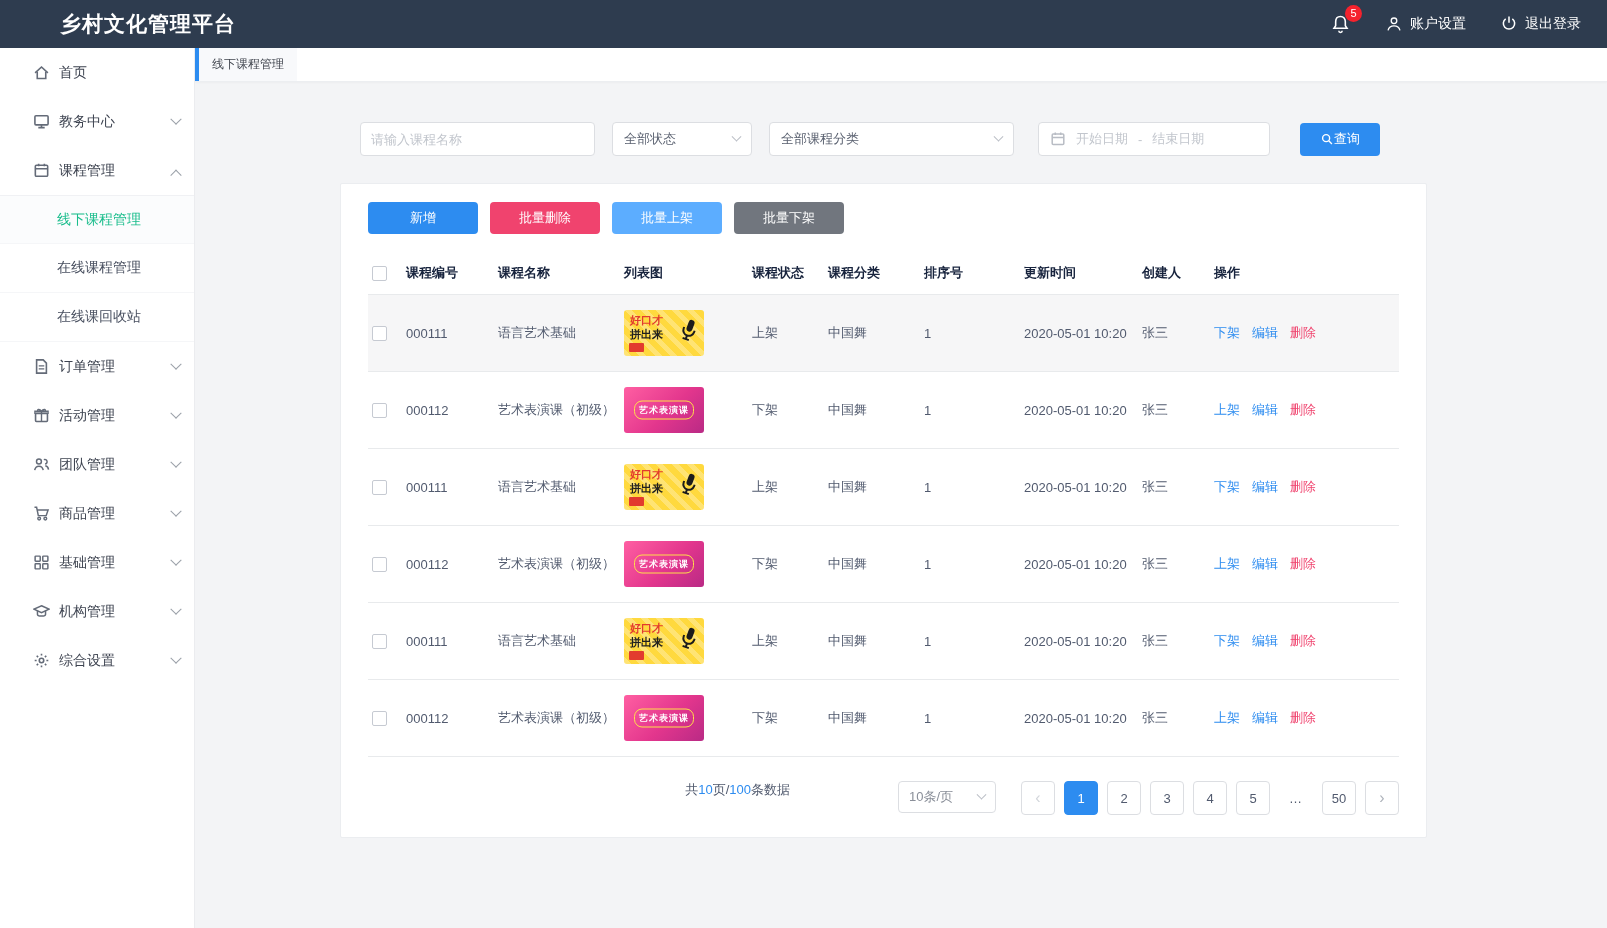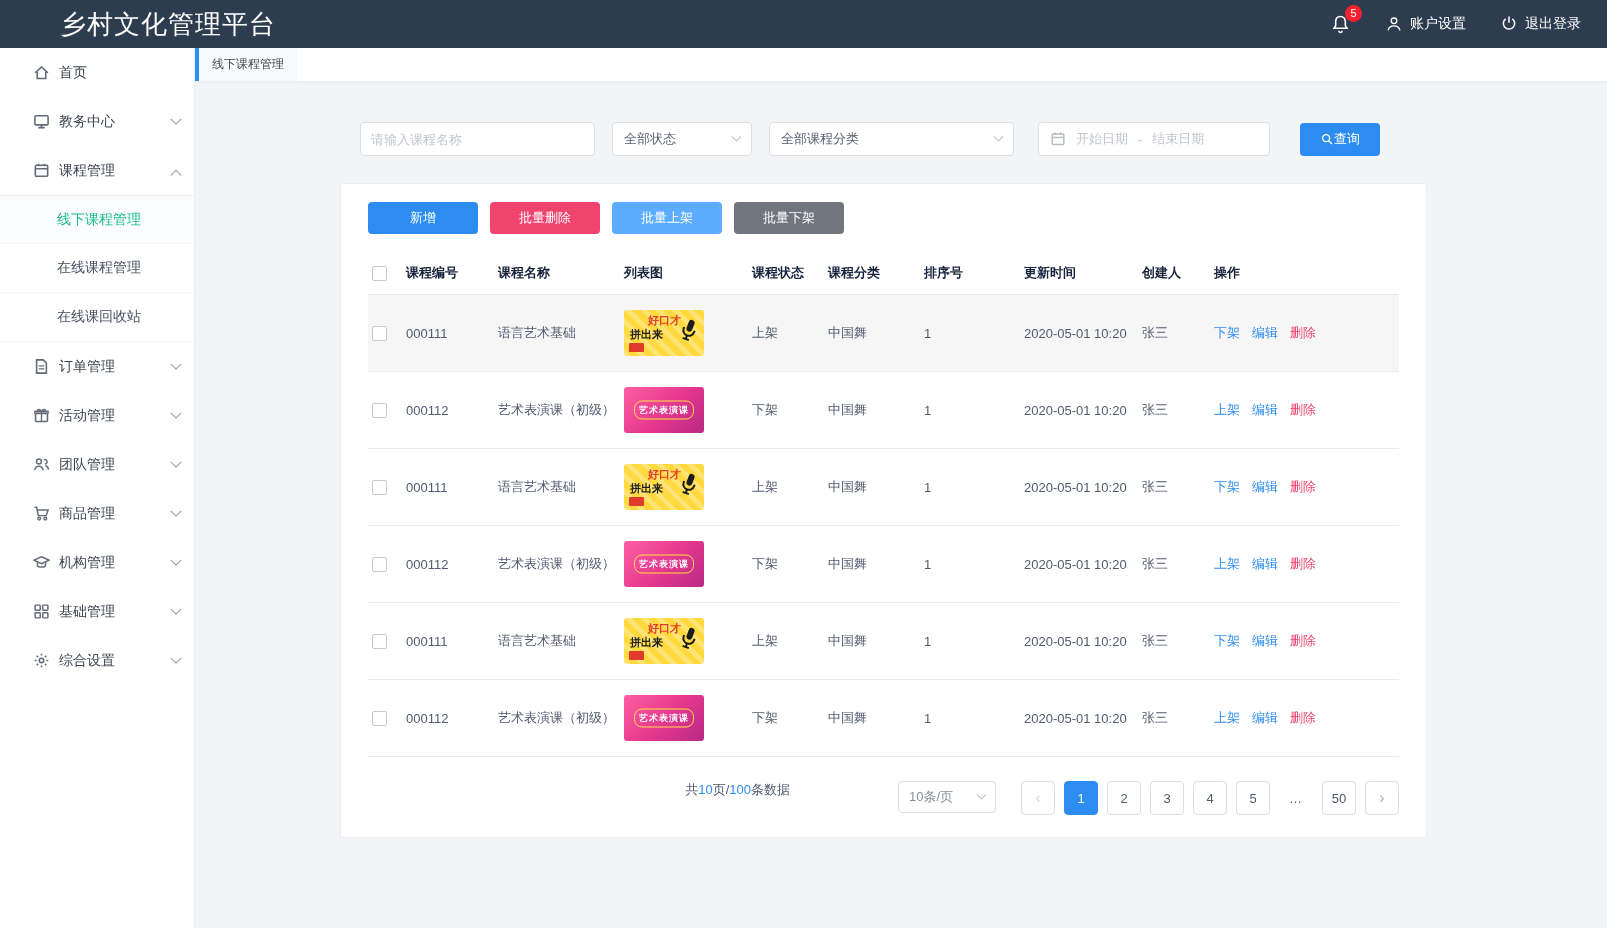--- a/index.html
+++ b/index.html
@@ -5,21 +5,21 @@
   * { margin:0; padding:0; box-sizing:border-box; }
   html,body { width:1607px; height:928px; font-family:"Liberation Sans","DejaVu Sans",sans-serif; background:#f3f4f6; }
   :root{
     --header-bg:#2e3c4f; --primary:#2d8cf0; --primary-light:#5cadff;
     --danger:#f0436e; --gray-btn:#71767e; --green:#1abd8c; --badge:#f5222d;
   }
   svg{display:block;width:100%;height:100%;}
 
   
   .header{height:48px;background:var(--header-bg);display:flex;align-items:center;padding:0 26px 0 60px;}
-  .app-title{color:#fff;font-size:26px;font-weight:normal;letter-spacing:1px;}
+  .app-title{color:#fff;font-size:21px;font-weight:bold;letter-spacing:1px;}
   .header-right{margin-left:auto;display:flex;align-items:center;gap:34px;color:#fff;font-size:14px;}
   .h-item{display:flex;align-items:center;gap:7px;cursor:pointer;}
   .h-icon{width:18px;height:18px;display:inline-block;}
   .bell-wrap{position:relative;cursor:pointer;width:21px;height:21px;}
   .badge{position:absolute;top:-9px;right:-11px;background:var(--badge);color:#fff;font-size:11px;line-height:16px;min-width:17px;height:17px;border-radius:9px;text-align:center;padding:0 4px;}
 
   
   .layout{display:flex;height:912px;}
   .sidebar{width:195px;background:#fff;border-right:1px solid #ebecef;flex-shrink:0;}
   .content{flex:1;background:#f3f4f6;overflow:hidden;}
@@ -66,21 +66,21 @@
   thead th{text-align:left;font-size:13px;color:#17233d;font-weight:bold;padding:10px 4px 12px;border-bottom:1px solid #e8eaec;}
   tbody td{padding:15px 4px;border-bottom:1px solid #e8eaec;font-size:13px;color:#515a6e;vertical-align:middle;word-break:break-all;}
   tr.hl{background:#f6f6f7;}
   .cbx{appearance:none;-webkit-appearance:none;width:15px;height:15px;border:1px solid #c6cad2;border-radius:2px;background:#fff;cursor:pointer;display:inline-block;vertical-align:middle;}
   .ops .op{margin-right:12px;font-size:13px;cursor:pointer;text-decoration:none;}
   .op.blue{color:var(--primary);} .op.red{color:var(--danger);}
 
   
   .thumb{width:80px;height:46px;border-radius:3px;position:relative;overflow:hidden;}
   .thumb-y{background:#ffd93e;background-image:repeating-linear-gradient(45deg,rgba(255,255,255,.28) 0 5px,transparent 5px 11px);}
-  .ty1{position:absolute;left:6px;top:5px;color:#e23b2e;font-size:11px;font-weight:bold;line-height:1;margin-left:18px;}
+  .ty1{position:absolute;left:6px;top:5px;color:#e23b2e;font-size:11px;font-weight:bold;line-height:1;}
   .ty2{position:absolute;left:6px;top:19px;color:#1f1f1f;font-size:11px;font-weight:bold;line-height:1;}
   .mic{position:absolute;right:3px;top:3px;width:24px;height:34px;transform:rotate(20deg);}
   .chip{position:absolute;left:5px;bottom:4px;width:15px;height:9px;background:#e23b2e;border-radius:1px;}
   .thumb-p{background:linear-gradient(135deg,#ff5fa2,#e3368d 55%,#b92a85);}
   .tp1{position:absolute;left:50%;top:50%;transform:translate(-50%,-50%);border:1px solid #ffe04a;color:#fff;font-size:9px;font-weight:bold;padding:2px 4px;white-space:nowrap;border-radius:8px;letter-spacing:1px;}
 
   
   .pagination{display:flex;align-items:flex-start;justify-content:flex-end;padding:24px 0 10px;font-size:13px;color:#515a6e;}
   .sum span{font-size:13px;}
   .sum .blue{color:var(--primary);}
@@ -199,39 +199,39 @@
             <circle cx="5.8" cy="12.8" r="1.3" fill="none" stroke="currentColor" stroke-width="1.3"></circle>
             <circle cx="11.6" cy="12.8" r="1.3" fill="none" stroke="currentColor" stroke-width="1.3"></circle>
           </svg>
         </span>
         <span class="s-label">商品管理</span>
         <span class="chev"></span>
       </div>
       <div class="side-item">
         <span class="s-icon">
           <svg viewBox="0 0 16 16">
-            <path d="M8 2.6 L15 5.8 L8 9 L1 5.8 Z" fill="none" stroke="currentColor" stroke-width="1.4"></path>
-            <path d="M4.2 7.4 V10.8 C4.2 12.8 11.8 12.8 11.8 10.8 V7.4" fill="none" stroke="currentColor" stroke-width="1.4"></path>
-          </svg>
-        </span>
-        <span class="s-label">机构管理</span>
-        <span class="chev"></span>
-      </div>
-      <div class="side-item">
-        <span class="s-icon">
-          <svg viewBox="0 0 16 16">
             <g fill="none" stroke="currentColor" stroke-width="1.4">
               <rect x="2" y="2" width="4.8" height="4.8" rx="0.6"></rect>
               <rect x="9.2" y="2" width="4.8" height="4.8" rx="0.6"></rect>
               <rect x="2" y="9.2" width="4.8" height="4.8" rx="0.6"></rect>
               <rect x="9.2" y="9.2" width="4.8" height="4.8" rx="0.6"></rect>
             </g>
           </svg>
         </span>
         <span class="s-label">基础管理</span>
+        <span class="chev"></span>
+      </div>
+      <div class="side-item">
+        <span class="s-icon">
+          <svg viewBox="0 0 16 16">
+            <path d="M8 2.6 L15 5.8 L8 9 L1 5.8 Z" fill="none" stroke="currentColor" stroke-width="1.4"></path>
+            <path d="M4.2 7.4 V10.8 C4.2 12.8 11.8 12.8 11.8 10.8 V7.4" fill="none" stroke="currentColor" stroke-width="1.4"></path>
+          </svg>
+        </span>
+        <span class="s-label">机构管理</span>
         <span class="chev"></span>
       </div>
       <div class="side-item">
         <span class="s-icon">
           <svg viewBox="0 0 16 16">
             <circle cx="8" cy="8" r="2.1" fill="none" stroke="currentColor" stroke-width="1.5"></circle>
             <g stroke="currentColor" stroke-width="1.5">
               <path d="M8 1.6 V3.4 M8 12.6 V14.4 M1.6 8 H3.4 M12.6 8 H14.4 M3.5 3.5 L4.8 4.8 M11.2 11.2 L12.5 12.5 M12.5 3.5 L11.2 4.8 M4.8 11.2 L3.5 12.5"></path>
             </g>
           </svg>

